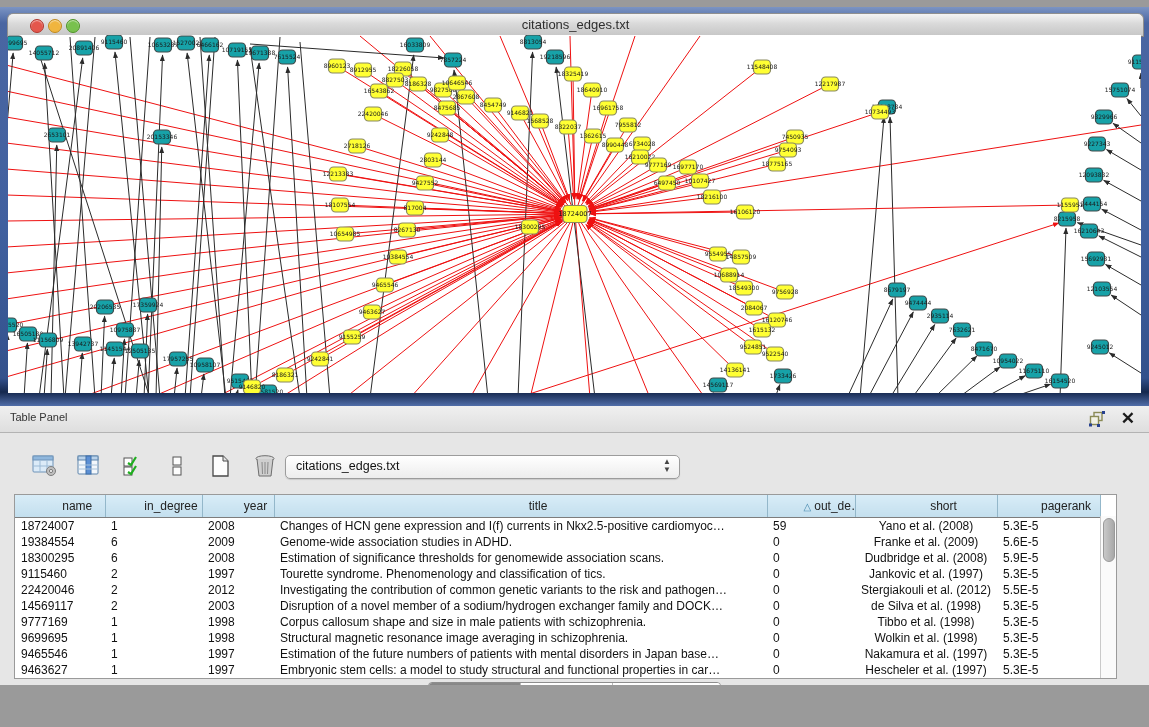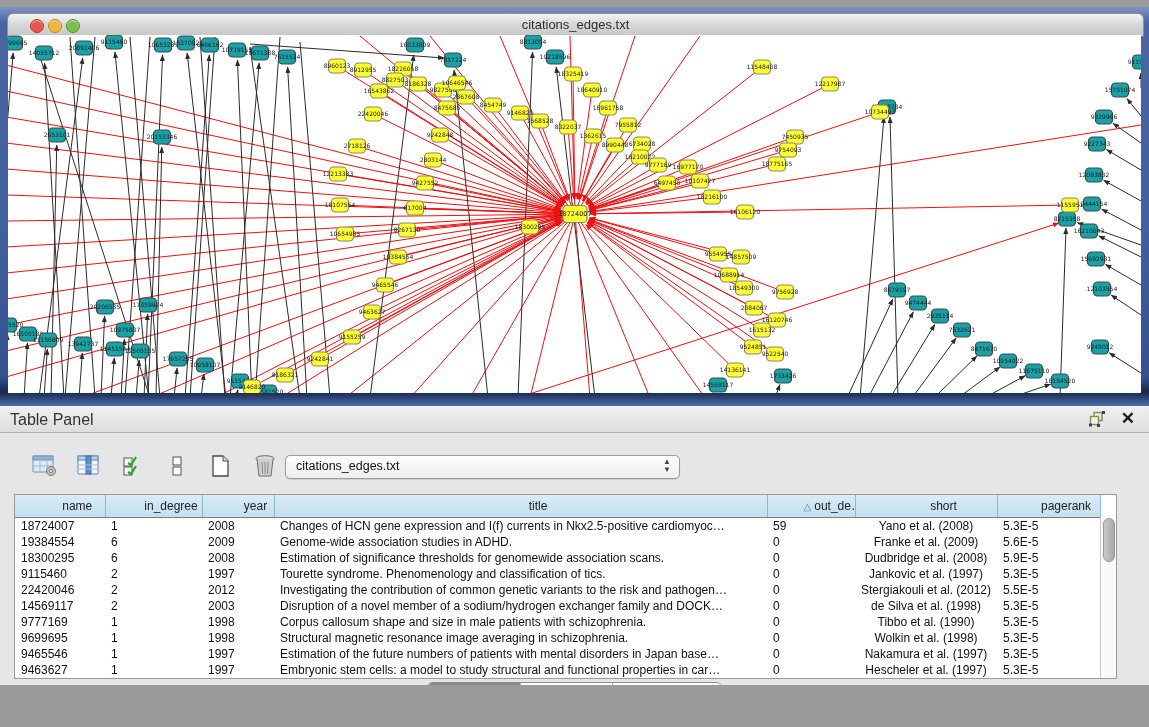--- a/index.html
+++ b/index.html
@@ -16,21 +16,21 @@
   #tl-min{left:40px;background:#f0b53e;border:1px solid #c08a1f;}
   #tl-zoom{left:58px;background:#78c14d;border:1px solid #4f9428;}
   #win-title{position:absolute;left:0;right:0;top:3px;text-align:center;font-size:13px;color:#2e2e2e;}
   #net-canvas{position:absolute;left:8px;top:28px;width:1133px;height:358px;background:#ffffff;}
   #net-svg{position:absolute;left:8px;top:28px;}
 
   
   #tp{position:absolute;left:0;top:399px;width:1149px;height:328px;background:#e6e6e6;}
   #tp-header{position:absolute;left:0;top:0;width:1149px;height:26px;
     background:linear-gradient(180deg,#f0f0f0,#dedede);border-bottom:1px solid #b3b3b3;}
-  #tp-title{position:absolute;left:10px;top:5px;font-size:16px;color:#333;text-align:center;}
+  #tp-title{position:absolute;left:10px;top:5px;font-size:11px;color:#333;text-align:center;}
   #tp-float{position:absolute;right:44px;top:5px;width:16px;height:16px;cursor:default;}
   #tp-close{position:absolute;right:14px;top:2px;font-size:17px;font-weight:bold;color:#1a1a1a;cursor:default;}
 
   #toolbar{position:absolute;left:30px;top:42px;height:36px;display:flex;align-items:center;gap:14px;}
   .tb-icon{width:30px;height:30px;display:flex;align-items:center;justify-content:center;}
   #fx-icon{font-family:"Liberation Serif",serif;font-style:italic;font-weight:bold;font-size:15px;color:#111;}
   #combo{position:absolute;left:285px;top:49px;width:393px;height:22px;border:1px solid #9c9c9c;border-radius:5px;
     background:linear-gradient(180deg,#ffffff,#ededed);box-shadow:0 1px 1px rgba(0,0,0,.12);}
   #combo-label{position:absolute;left:10px;top:3px;font-size:12.5px;color:#111;}
   #combo-arrows{position:absolute;right:8px;top:2px;font-size:8px;line-height:8px;color:#444;text-align:center;}
@@ -868,21 +868,21 @@
               <td>0</td>
               <td class="center">de Silva et al. (1998)</td>
               <td>5.3E-5</td>
             </tr>
             <tr>
               <td>9777169</td>
               <td>1</td>
               <td>1998</td>
               <td>Corpus callosum shape and size in male patients with schizophrenia.</td>
               <td>0</td>
-              <td class="center">Tibbo et al. (1990)</td>
+              <td class="center">Tibbo et al. (1998)</td>
               <td>5.3E-5</td>
             </tr>
             <tr>
               <td>9699695</td>
               <td>1</td>
               <td>1998</td>
               <td>Structural magnetic resonance image averaging in schizophrenia.</td>
               <td>0</td>
               <td class="center">Wolkin et al. (1998)</td>
               <td>5.3E-5</td>

